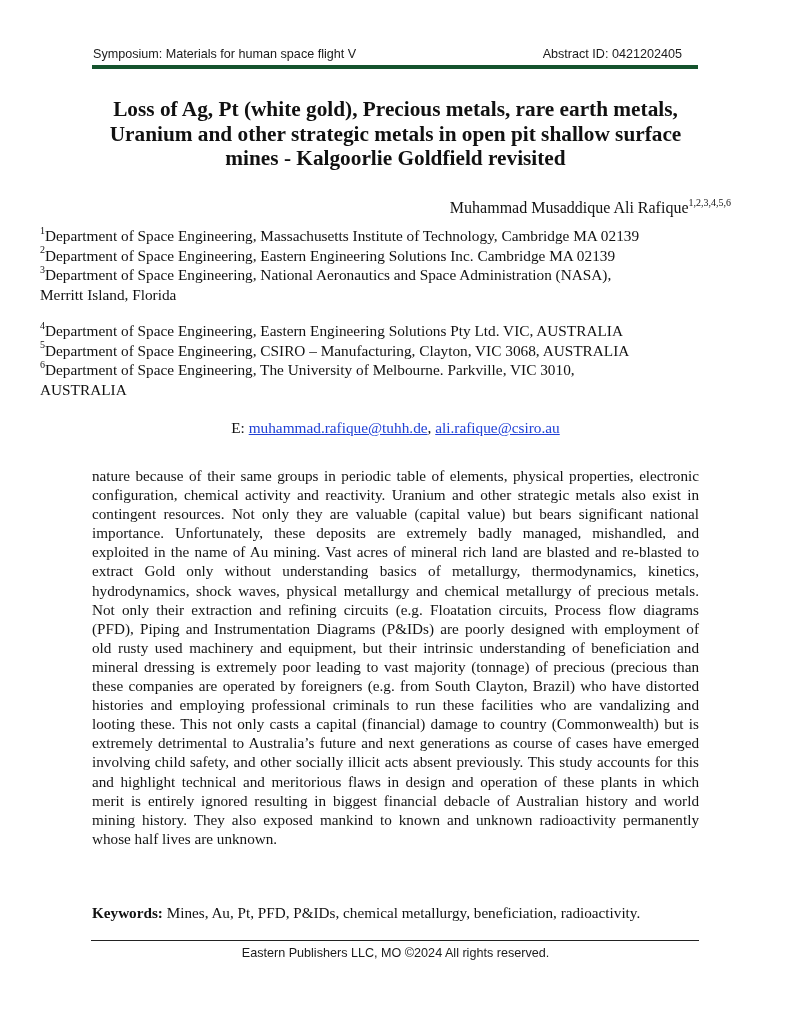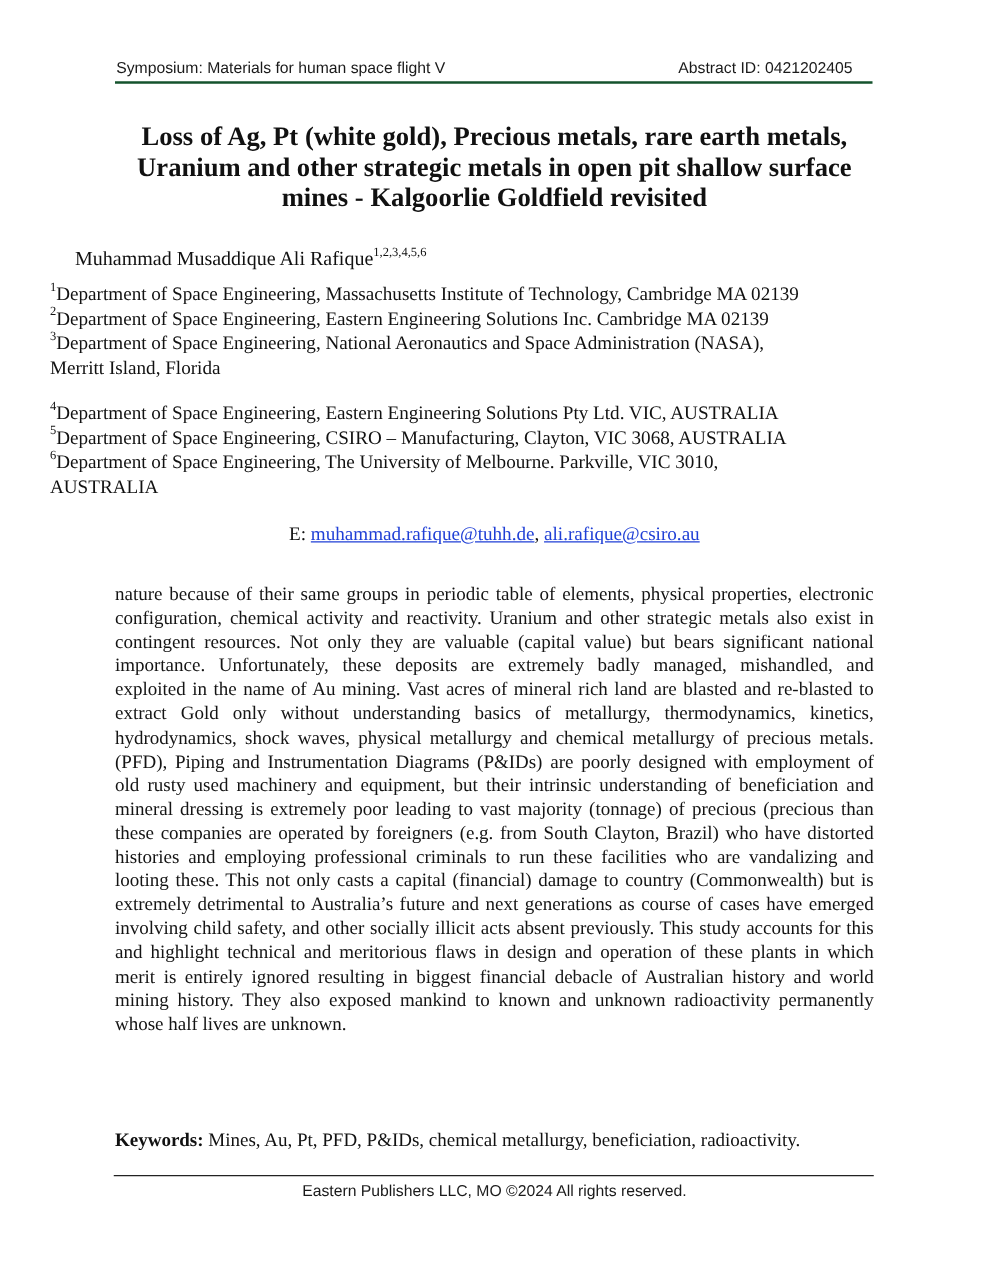--- a/index.html
+++ b/index.html
@@ -14,21 +14,21 @@
       overflow: hidden;
       color: #111111;
       font-family: "Liberation Serif", serif;
     }
     .running-header {
       position: absolute;
       left: 92px;
       top: 46px;
       width: 606px;
       height: 19px;
-      border-bottom: 2px solid #14532d;
+      border-bottom: 4px solid #14532d;
       font-family: "Liberation Sans", sans-serif;
       font-size: 12.6px;
       line-height: 17px;
       color: #1a1a1a;
     }
     .running-header .left { position: absolute; left: 1px; top: 0; }
     .running-header .right { position: absolute; right: 16px; top: 0; }
 
     .title {
       position: absolute;
@@ -41,21 +41,21 @@
       line-height: 24.5px;
       color: #111111;
     }
     .title div { white-space: nowrap; }
 
     .author {
       position: absolute;
       left: 60px;
       top: 198px;
       width: 671px;
-      text-align: left;
+      text-align: right;
       font-size: 16px;
       line-height: 20px;
     }
     sup {
       font-size: 10px;
       line-height: 0;
       position: relative;
       top: -1px;
       vertical-align: super;
     }
@@ -174,20 +174,21 @@
 </div>
 
 <div class="abstract">
   <span class="ln">nature because of their same groups in periodic table of elements, physical properties, electronic</span>
   <span class="ln">configuration, chemical activity and reactivity. Uranium and other strategic metals also exist in</span>
   <span class="ln">contingent resources. Not only they are valuable (capital value) but bears significant national</span>
   <span class="ln">importance. Unfortunately, these deposits are extremely badly managed, mishandled, and</span>
   <span class="ln">exploited in the name of Au mining. Vast acres of mineral rich land are blasted and re-blasted to</span>
   <span class="ln">extract Gold only without understanding basics of metallurgy, thermodynamics, kinetics,</span>
   <span class="ln">hydrodynamics, shock waves, physical metallurgy and chemical metallurgy of precious metals.</span>
+  <span class="ln">Not only their extraction and refining circuits (e.g. Floatation circuits, Process flow diagrams</span>
   <span class="ln">(PFD), Piping and Instrumentation Diagrams (P&amp;IDs) are poorly designed with employment of</span>
   <span class="ln">old rusty used machinery and equipment, but their intrinsic understanding of beneficiation and</span>
   <span class="ln">mineral dressing is extremely poor leading to vast majority (tonnage) of precious (precious than</span>
   <span class="ln">these companies are operated by foreigners (e.g. from South Clayton, Brazil) who have distorted</span>
   <span class="ln">histories and employing professional criminals to run these facilities who are vandalizing and</span>
   <span class="ln">looting these. This not only casts a capital (financial) damage to country (Commonwealth) but is</span>
   <span class="ln">extremely detrimental to Australia’s future and next generations as course of cases have emerged</span>
   <span class="ln">involving child safety, and other socially illicit acts absent previously. This study accounts for this</span>
   <span class="ln">and highlight technical and meritorious flaws in design and operation of these plants in which</span>
   <span class="ln">merit is entirely ignored resulting in biggest financial debacle of Australian history and world</span>

